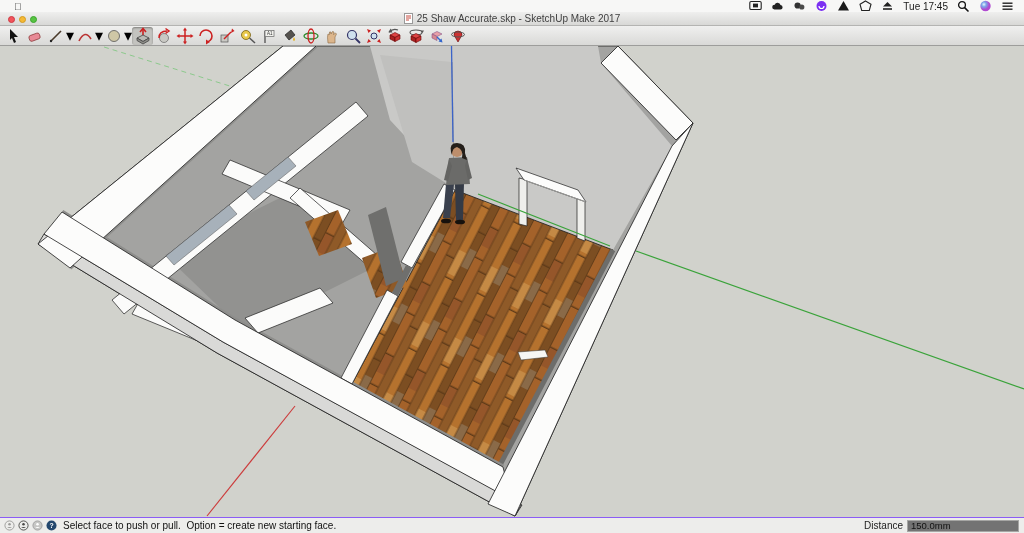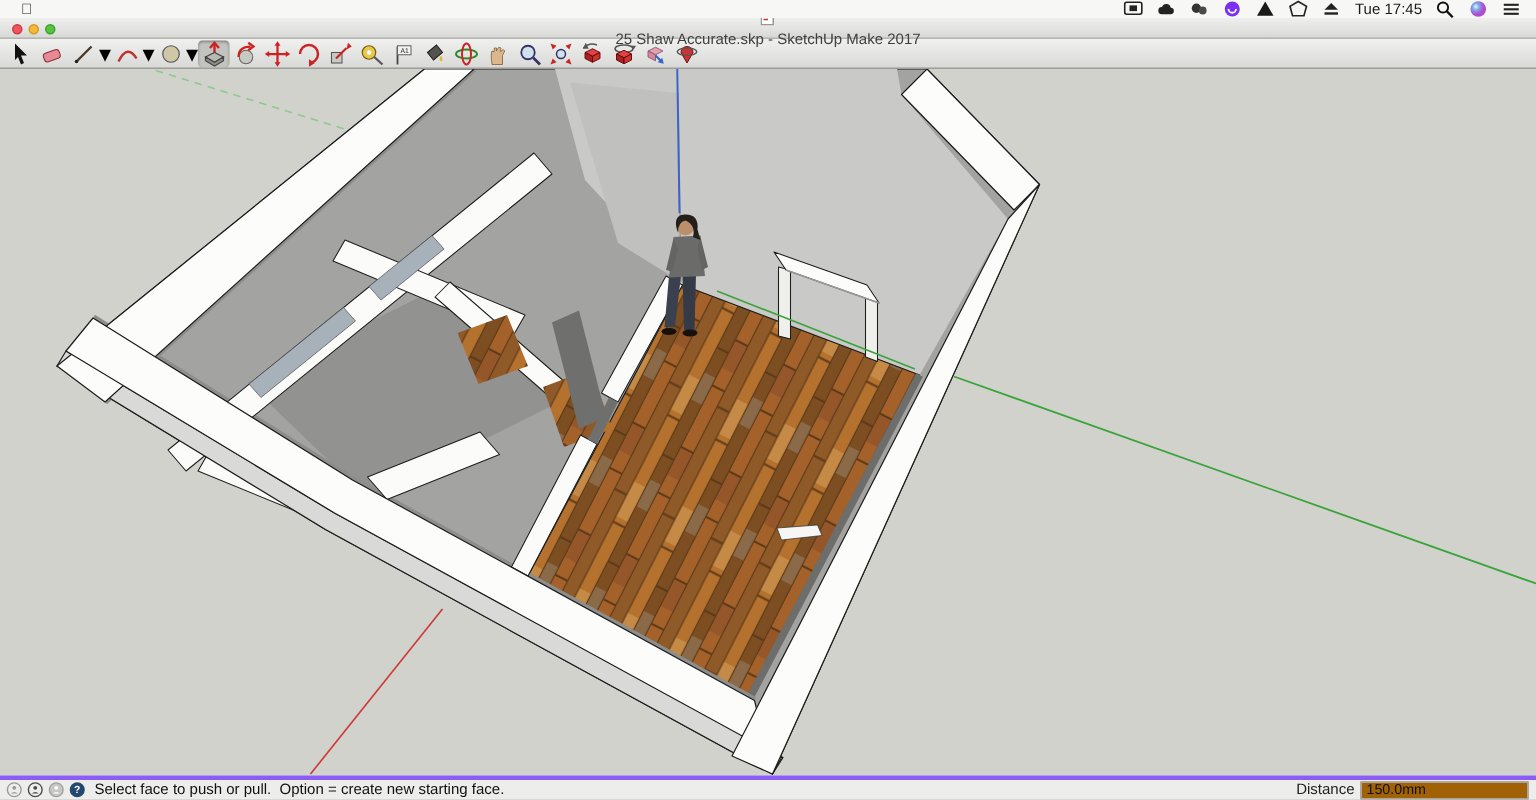--- a/index.html
+++ b/index.html
@@ -19,44 +19,44 @@
 
   
   #titlebar { position:absolute; top:12px; left:0; width:1024px; height:14px;
     background:linear-gradient(#efefee,#d8d8d6); border-bottom:1px solid #b4b4b2;
     display:flex; align-items:center; justify-content:center; z-index:29; }
   .traffic { position:absolute; left:8px; top:3.5px; display:flex; gap:4px; }
   .traffic span { width:7px; height:7px; border-radius:50%; display:inline-block; }
   .tl-close { background:#f2545b; border:0.5px solid #ce3a43; }
   .tl-min   { background:#f5b935; border:0.5px solid #d39b22; }
   .tl-max   { background:#58c342; border:0.5px solid #3aa52c; }
-  #titlebar .title { font-size:10px; color:#3f3f3f; display:flex; align-items:center; gap:4px;flex-direction:column; }
+  #titlebar .title { font-size:10px; color:#3f3f3f; display:flex; gap:4px; }
 
   
   #toolbar { position:absolute; top:26px; left:0; width:1024px; height:20px;
     background:linear-gradient(#f0f0ef,#d9d9d7); border-bottom:1px solid #9d9d9b;
     display:flex; align-items:center; padding-left:3px; z-index:28; }
   .tool { width:21px; height:18px; display:flex; align-items:center; justify-content:center;
     border-radius:3px; position:relative; }
   .tool.active { background:#c3c3bf; box-shadow:inset 0 1px 2px rgba(0,0,0,.35); }
   .tool svg { display:block; }
 
   
   #viewport { position:absolute; top:46px; left:0; width:1024px; height:471px; z-index:1; }
 
   
   #statusbar { position:absolute; top:517px; left:0; width:1024px; height:16px;
-    background:#ededeb; border-top:3px solid #8b5cf6; display:flex; align-items:center;
+    background:#ededeb; border-top:1px solid #8b5cf6; display:flex; align-items:center;
     font-size:10px; color:#111; z-index:30; }
   #statusbar .sb-icons { display:flex; gap:3px; margin:0 6px 0 4px; }
   #statusbar .hint { white-space:pre; }
   #statusbar .sb-right { margin-left:auto; display:flex; align-items:center; gap:4px; padding-right:5px; }
   #statusbar .meas-label { color:#222;margin-left:22px; }
   #statusbar input { width:112px; height:12px; font-size:9.5px; font-family:"Liberation Sans",sans-serif;
-    border:1px solid #a6a6a4; background:#a16207; padding:0 3px; color:#111; }
+    border:1px solid #a6a6a4; background:#737373; padding:0 3px; color:#111; }
 </style>
 </head>
 <body>
 
 <div id="menubar">
   <span class="apple"></span>
   <span class="mb-right" id="menubar-right">
     <span class="mb-ic">
         <svg width="13" height="12" viewBox="0 0 13 12">
           <rect x="0.8" y="1.5" width="11.4" height="8" rx="1.3" fill="none" stroke="#222" stroke-width="1.1"></rect>

